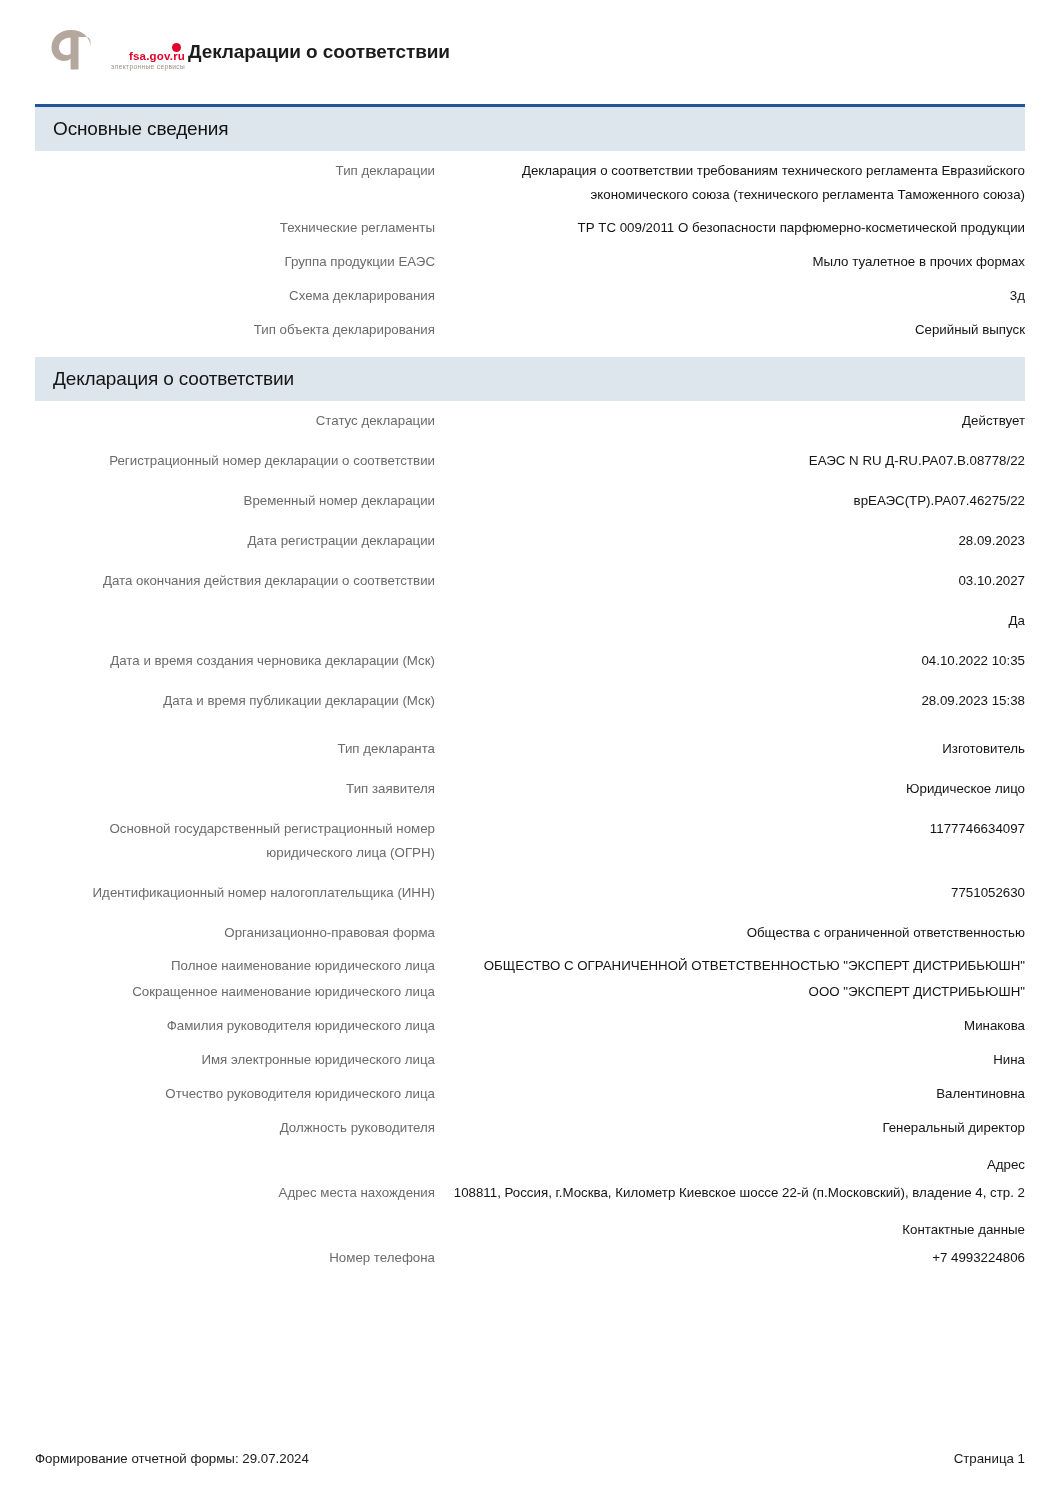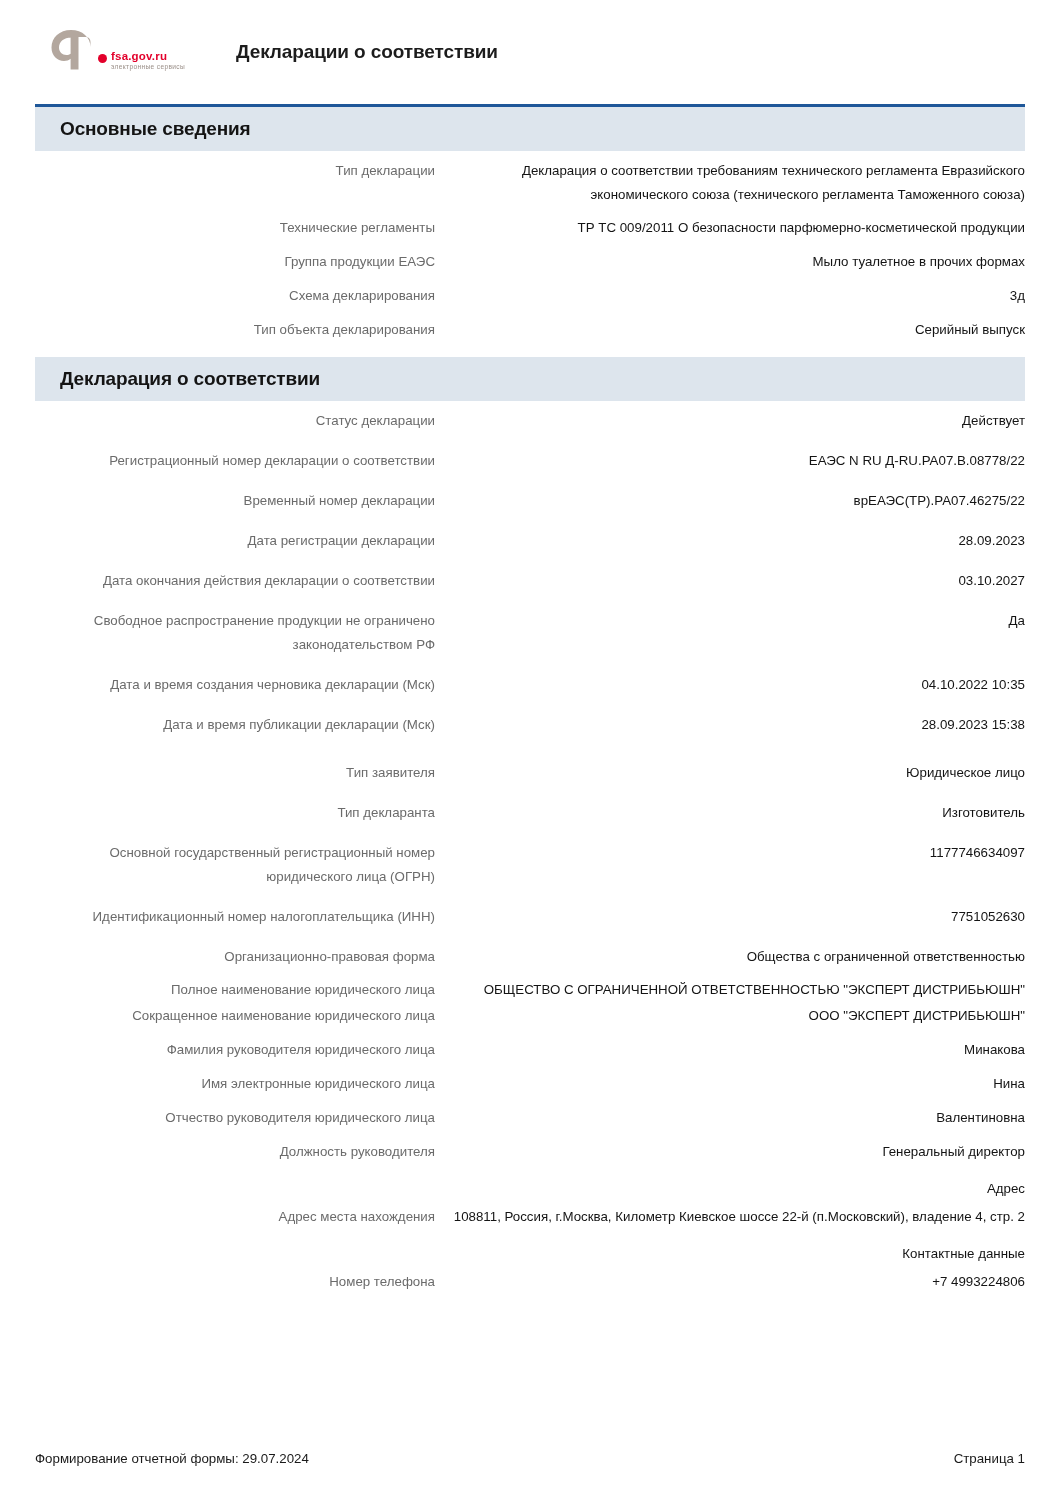--- a/index.html
+++ b/index.html
@@ -46,20 +46,21 @@
     top: -2px;
   }
   .logo-text {
     margin-left: 4px;
     padding-bottom: 4px;
     line-height: 1;
   }
   .logo-dot-row {
     display: flex;
     align-items: flex-end;
+    flex-direction: column;
   }
   .logo-dot {
     width: 9px;
     height: 9px;
     border-radius: 50%;
     background: #e3002b;
     flex: none;
     margin-right: 4px;
     position: relative;
     top: 1px;
@@ -76,21 +77,20 @@
     color: #9a8f88;
     letter-spacing: .35px;
     margin-top: 2px;
     margin-left: 13px;
     white-space: nowrap;
   }
   .doc-title {
     font-size: 19px;
     font-weight: bold;
     color: #1c1c1c;
-    margin-left: 48px;
     letter-spacing: -0.1px;
   }
 
   
   .content {
     position: relative;
     margin: 0 35px;
   }
 
   .top-rule {
@@ -102,23 +102,23 @@
   
   .section-band {
     background: #dde5ed;
     height: 44px;
     display: flex;
     align-items: center;
     padding-left: 18px;
     box-sizing: border-box;
   }
   .section-band h2 {
-    margin: 7px;
+    margin: 0;
     font-size: 19px;
-    font-weight: bold;
+    font-weight: normal;
     color: #141414;
     letter-spacing: -0.15px;
   }
 
   
   .rows {
     padding: 0 0 0 18px;
     text-align: right;
   }
   .row {
@@ -254,42 +254,41 @@
       </div>
       <div class="row">
         <div class="label">Дата регистрации декларации</div>
         <div class="value">28.09.2023</div>
       </div>
       <div class="row">
         <div class="label">Дата окончания действия декларации о соответствии</div>
         <div class="value">03.10.2027</div>
       </div>
       <div class="row">
-        <div class="label">Свободное распространение продукции не ограничено законодательством РФ</div>
         <div class="value">Да</div>
       </div>
       <div class="row">
         <div class="label">Дата и время создания черновика декларации (Мск)</div>
         <div class="value">04.10.2022 10:35</div>
       </div>
       <div class="row">
         <div class="label">Дата и время публикации декларации  (Мск)</div>
         <div class="value">28.09.2023 15:38</div>
       </div>
       <div class="gap-sm"></div>
     </div>
 
     <div class="rows">
       <div class="row">
+        <div class="label">Тип декларанта</div>
+        <div class="value">Изготовитель</div>
+      </div>
+      <div class="row">
         <div class="label">Тип заявителя</div>
         <div class="value">Юридическое лицо</div>
-      </div>
-      <div class="row">
-        <div class="label">Тип декларанта</div>
-        <div class="value">Изготовитель</div>
       </div>
       <div class="row">
         <div class="label">Основной государственный регистрационный номер юридического лица (ОГРН)</div>
         <div class="value">1177746634097</div>
       </div>
       <div class="row">
         <div class="label">Идентификационный номер налогоплательщика (ИНН)</div>
         <div class="value">7751052630</div>
       </div>
       <div class="row">

